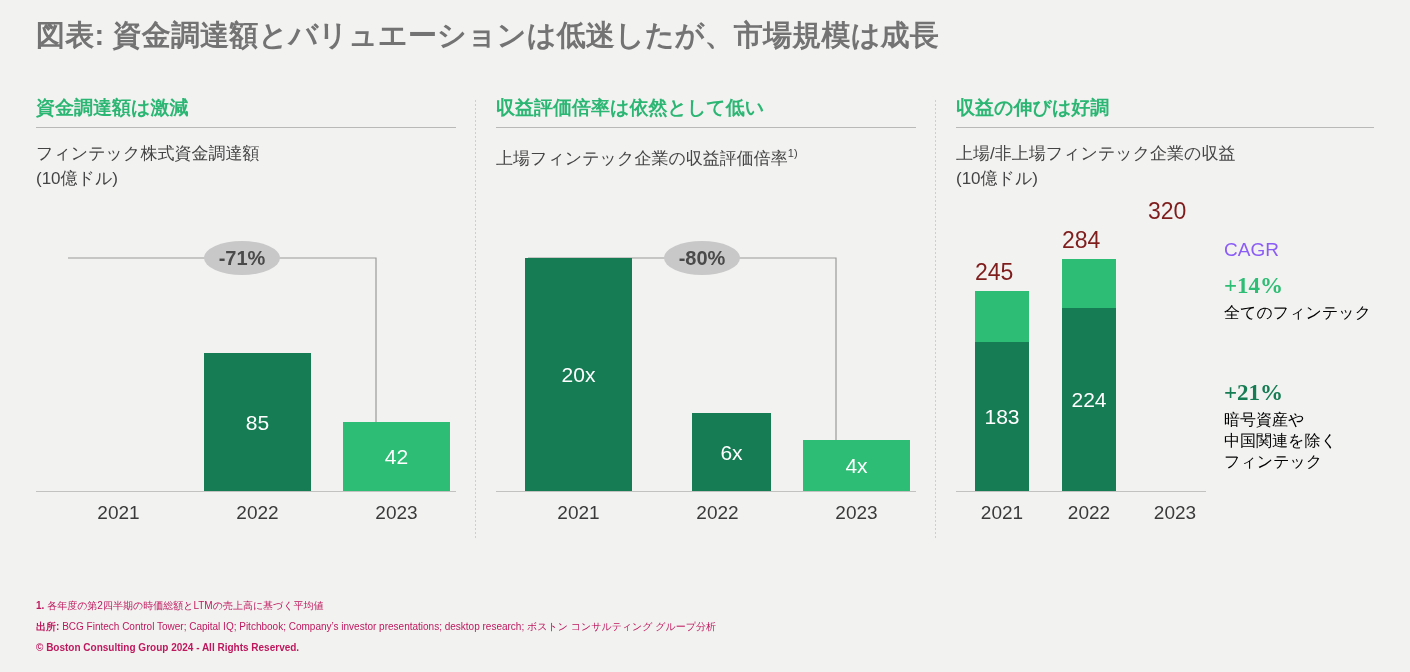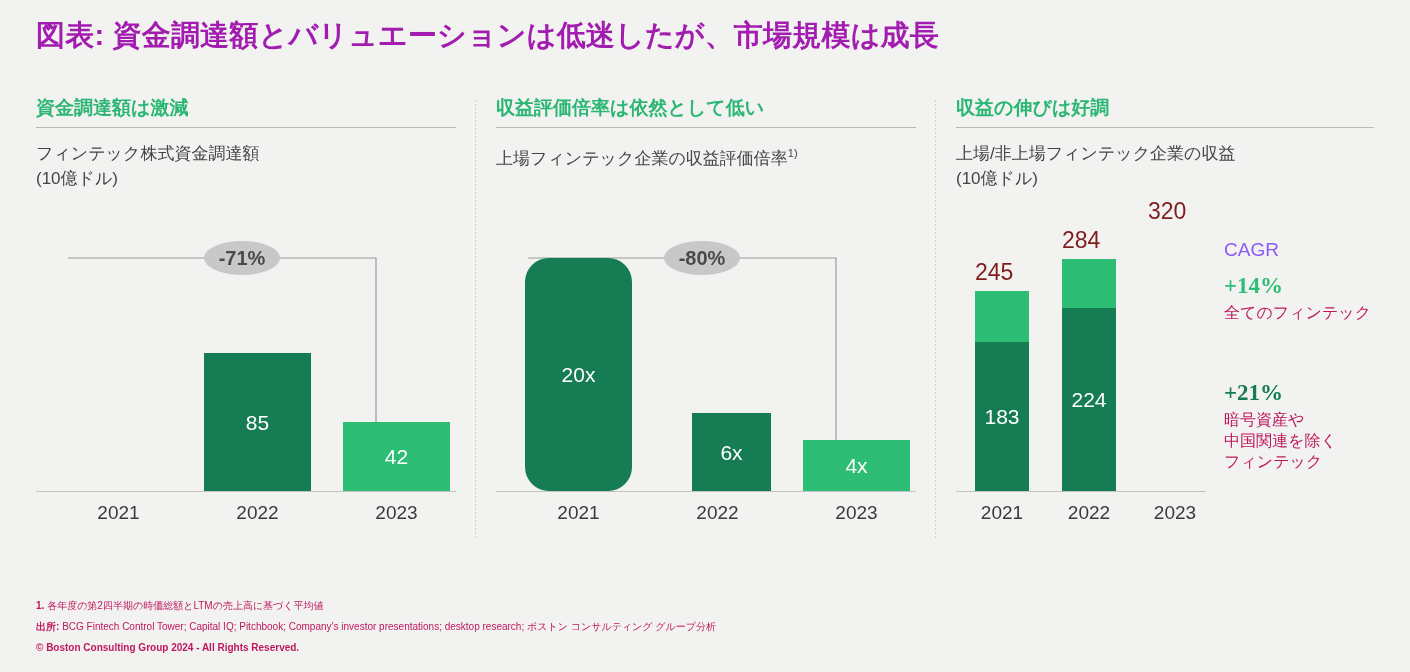--- a/index.html
+++ b/index.html
@@ -16,21 +16,21 @@
     color: #3c3c3c;
   }
 
   
   .slide-title {
     position: absolute;
     left: 36px;
     top: 16px;
     font-size: 29px;
     font-weight: 700;
-    color: #a21caf;
+    color: #737373;
     letter-spacing: 0.2px;
     white-space: nowrap;
   }
 
   
   .panel {
     position: absolute;
     top: 96px;
   }
   .panel-1 { left: 36px;  width: 420px; }
@@ -162,21 +162,21 @@
   .cagr-pct {
     font-size: 23px;
     font-weight: 700;
     line-height: 28px;
     font-family: Liberation Serif, serif;
   }
   .cagr-pct.light { color: #2ebd74; }
   .cagr-pct.dark  { color: #157c53; }
   .cagr-desc {
     font-size: 16px;
-    color: #be185d;
+    color: #000000;
     line-height: 21px;
     margin-top: 2px;
   }
 
   
   .footer {
     position: absolute;
     left: 36px;
     bottom: 14px;
     width: 1350px;
@@ -245,21 +245,21 @@
 </div>
 
 <div class="chart chart-2">
   <svg class="callout" width="420" height="300">
     <path d="M 32 26 L 340 26 L 340 237" stroke="#9a9a9a" stroke-width="1.2" fill="none"></path>
     <path d="M 334 231 L 340 243 L 346 231 Z" fill="#8a8a8a"></path>
   </svg>
   <div class="badge" style="left:168px; top:9px; width:76px; height:34px;">-80%</div>
 
   <div class="bar" style="left:29px; width:107px; height:233px;">
-    <div class="seg seg-dark" style="bottom:0; height:233px;border-radius:24px;">
+    <div class="seg seg-dark" style="bottom:0; height:233px;">
       <span class="bar-value">20x</span>
     </div>
   </div>
   <div class="x-label" style="left:29px; width:107px;">2021</div>
 
   <div class="bar" style="left:168px; width:107px; height:78px;">
     <div class="seg seg-dark" style="bottom:0; height:78px;margin-left:28px;">
       <span class="bar-value">6x</span>
     </div>
   </div>

